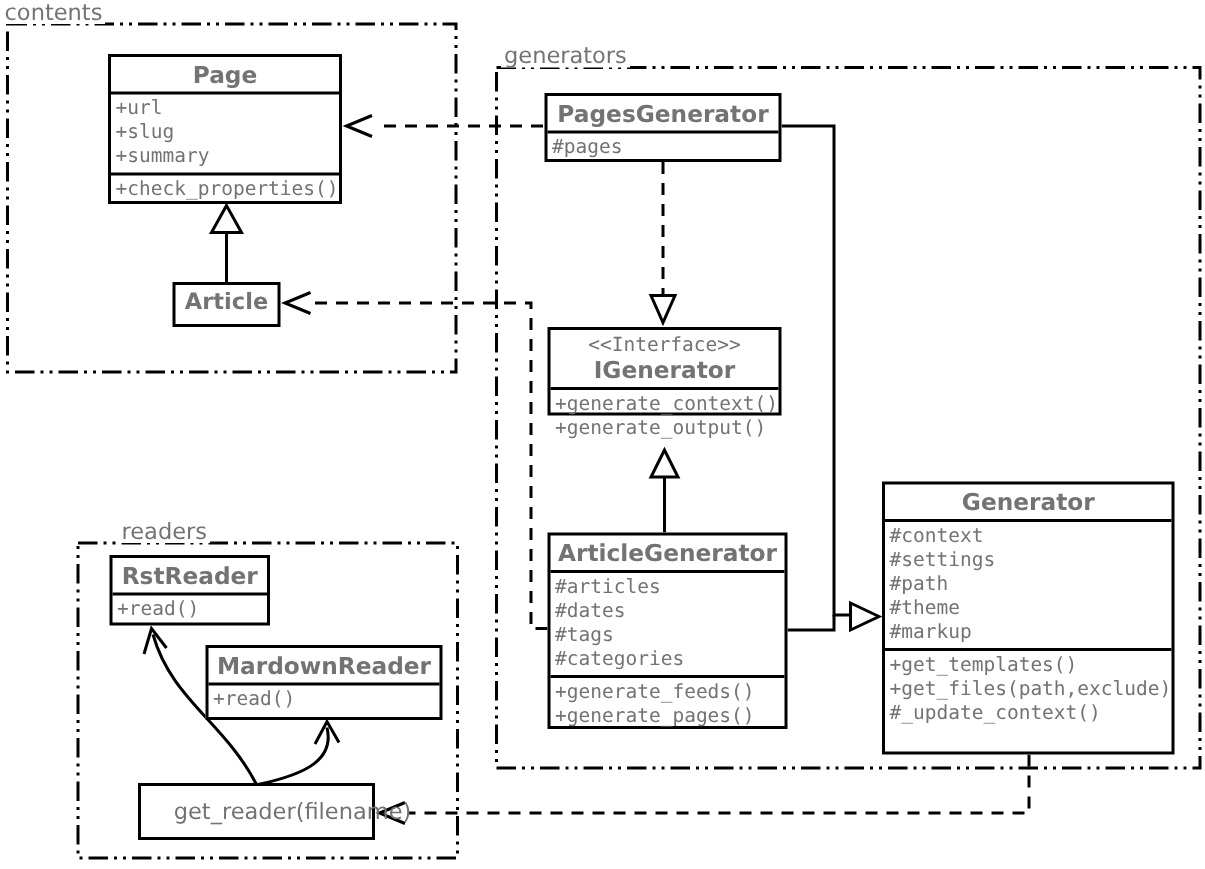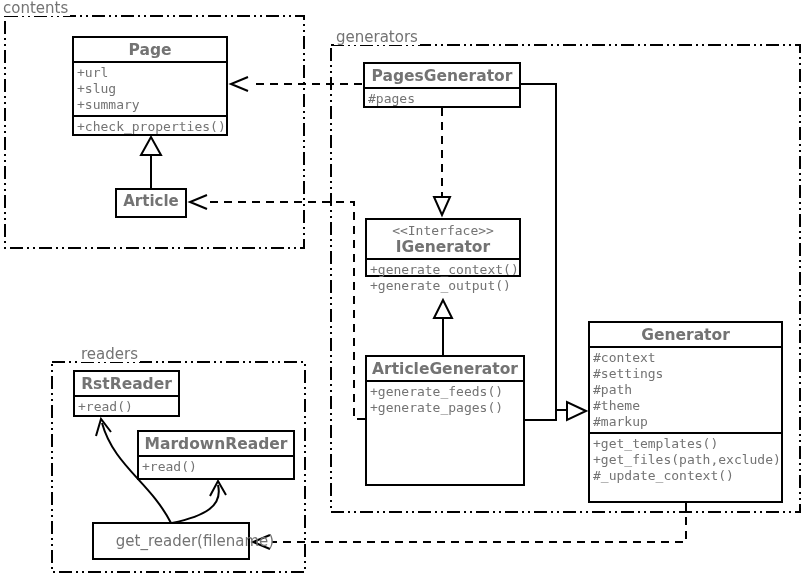--- a/index.html
+++ b/index.html
@@ -118,20 +118,26 @@
     </div>
     <div class="uml-section">
       <div class="uml-member">+generate_context()</div>
       <div class="uml-member">+generate_output()</div>
     </div>
   </div>
 
   <div class="uml-class" style="left:365px; top:355px; width:160px; height:131px;">
     <div class="uml-title">ArticleGenerator</div>
     <div class="uml-section">
+      <div class="uml-member">#articles</div>
+      <div class="uml-member">#dates</div>
+      <div class="uml-member">#tags</div>
+      <div class="uml-member">#categories</div>
+    </div>
+    <div class="uml-section">
       <div class="uml-member">+generate_feeds()</div>
       <div class="uml-member">+generate_pages()</div>
     </div>
   </div>
 
   <div class="uml-class" style="left:588px; top:321px; width:195px; height:182px;">
     <div class="uml-title">Generator</div>
     <div class="uml-section">
       <div class="uml-member">#context</div>
       <div class="uml-member">#settings</div>

